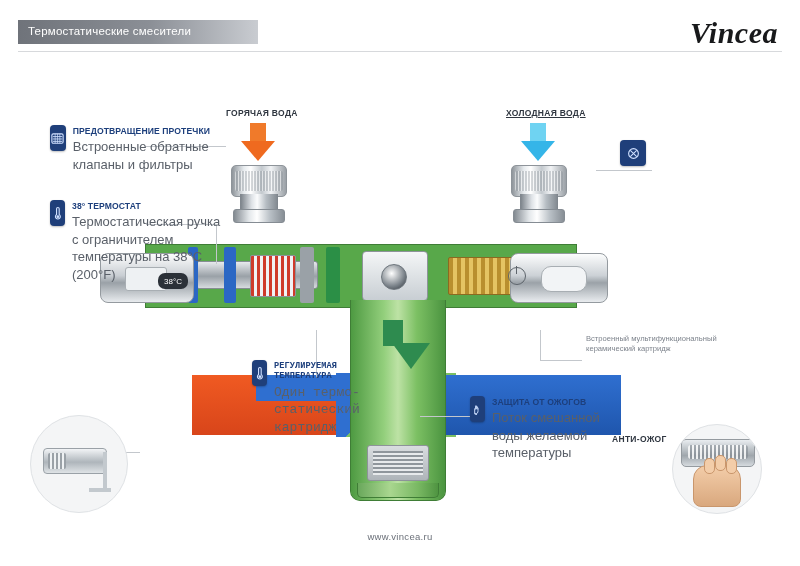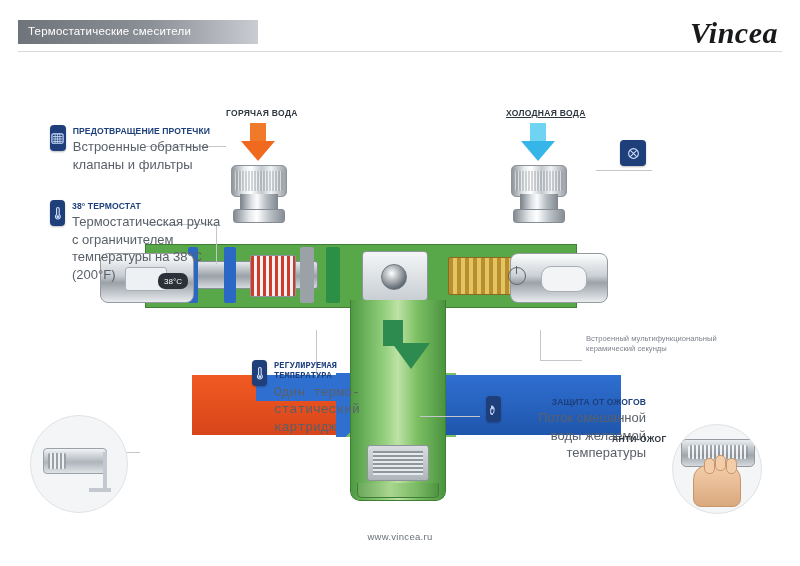--- a/index.html
+++ b/index.html
@@ -371,36 +371,36 @@
             <circle cx="8.4" cy="11.4" r="1.5" fill="#cfe0ff"></circle>
           </svg>
       </div>
       <div class="co-body">
         <div class="co-title">РЕГУЛИРУЕМАЯ ТЕМПЕРАТУРА</div>
         <div class="co-text">Один термо-статический картридж</div>
       </div>
     </div>
   </div>
 
-  <div class="callout" style="left:486px;top:396px;width:160px;text-align:right;">
+  <div class="callout" style="left:470px;top:396px;width:160px;">
     <div class="co-row">
       <div class="co-icon">
         <svg width="15" height="15" viewBox="0 0 16 16">
             <path d="M5 13V7.2c0-.6.9-.6.9 0V8m0-.8V4.4c0-.6.9-.6.9 0v3.2m0-2.6c0-.6.9-.6.9 0V8m0-1.6c0-.6.9-.6.9 0V9c0 2.4-1 4-3 4H7.4c-1 0-1.5-.6-2-1.4" fill="none" stroke="#cfe0ff" stroke-width="1"></path>
           </svg>
       </div>
       <div class="co-body">
         <div class="co-title">ЗАЩИТА ОТ ОЖОГОВ</div>
         <div class="co-text">Поток смешанной воды желаемой температуры</div>
       </div>
     </div>
   </div>
 
 
-  <div class="plain-text" style="left:586px;top:334px;width:150px;">Встроенный мультифункциональный керамический секунды</div>
+  <div class="plain-text" style="left:586px;top:334px;width:150px;">Встроенный мультифункциональный керамический картридж</div>
 
   <div class="lbl-top" style="left:612px;top:434px;">АНТИ-ОЖОГ</div>
 
   <div class="photo photo-cart">
     <div class="pc-body"></div>
       <div class="pc-stick"></div>
       <div class="pc-stick2"></div>
   </div>
   <div class="photo photo-hand">
     <div class="ph-sp"></div>

